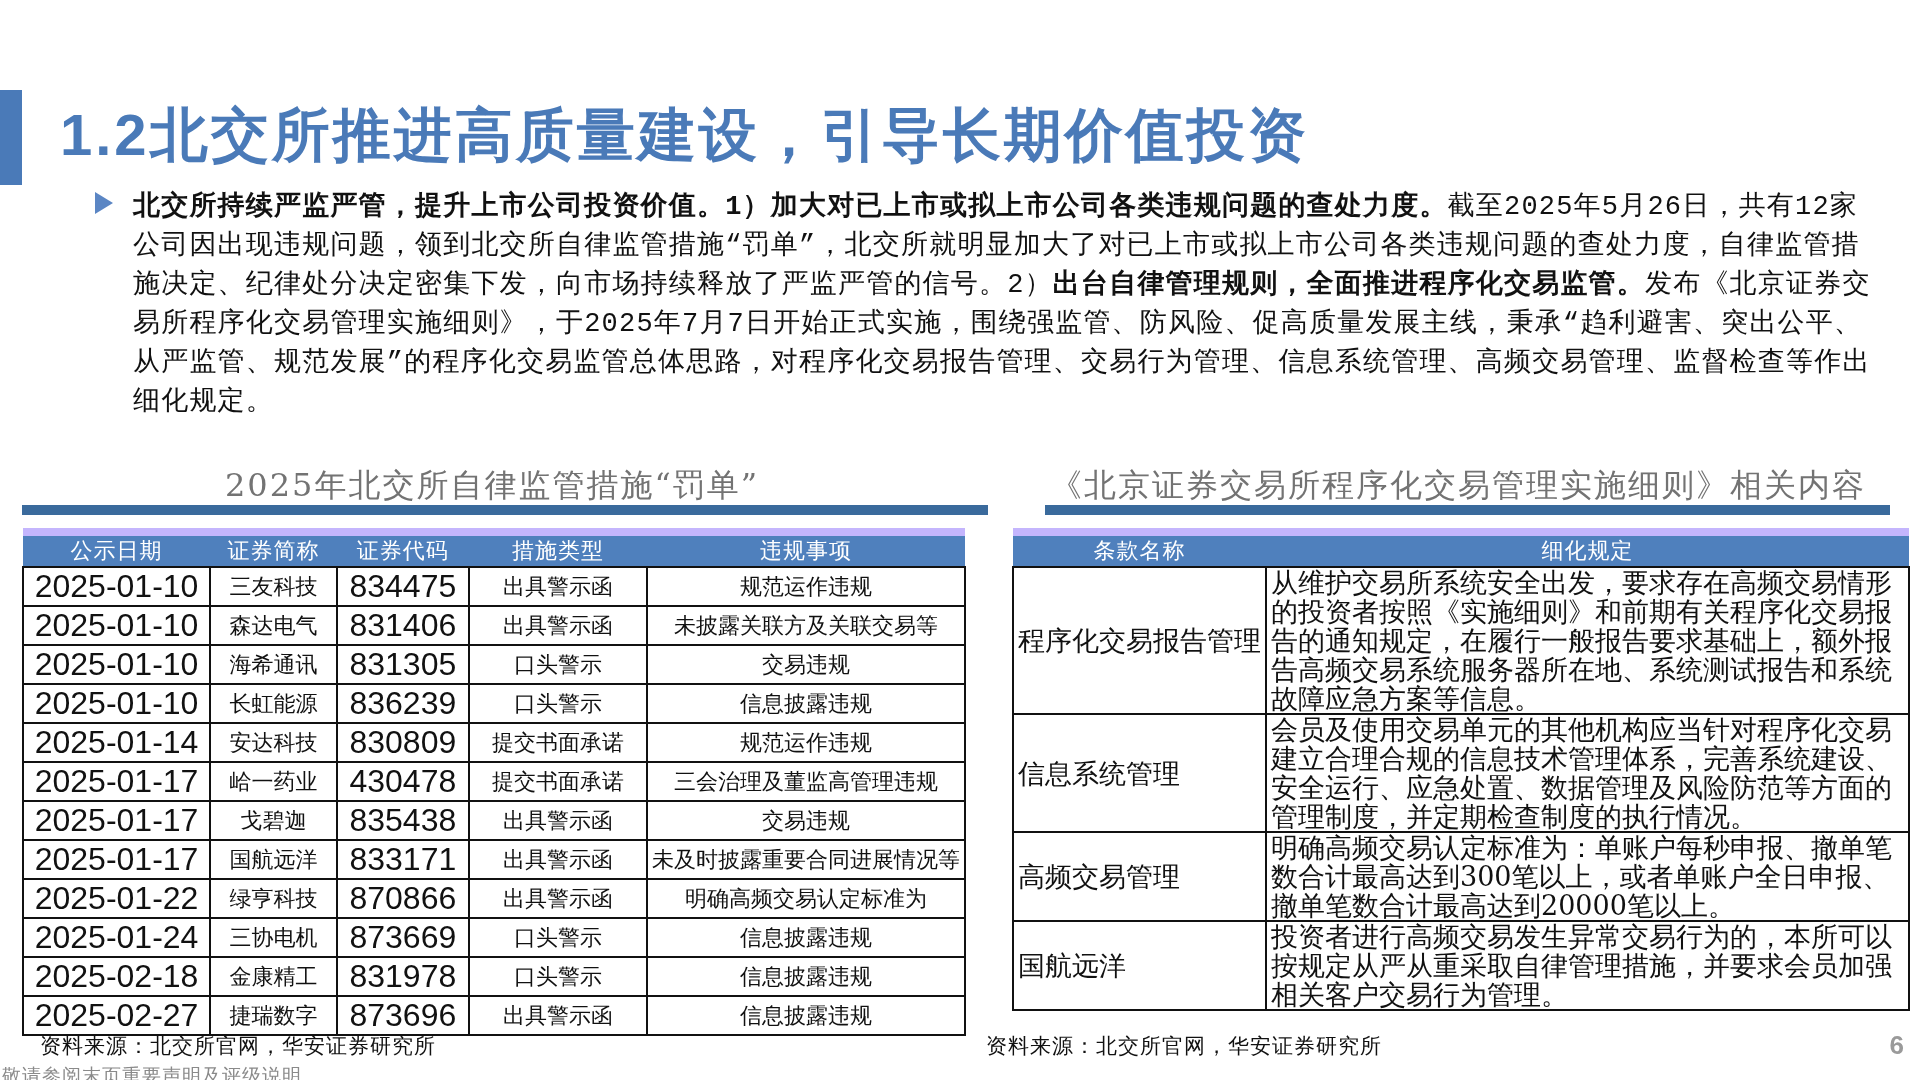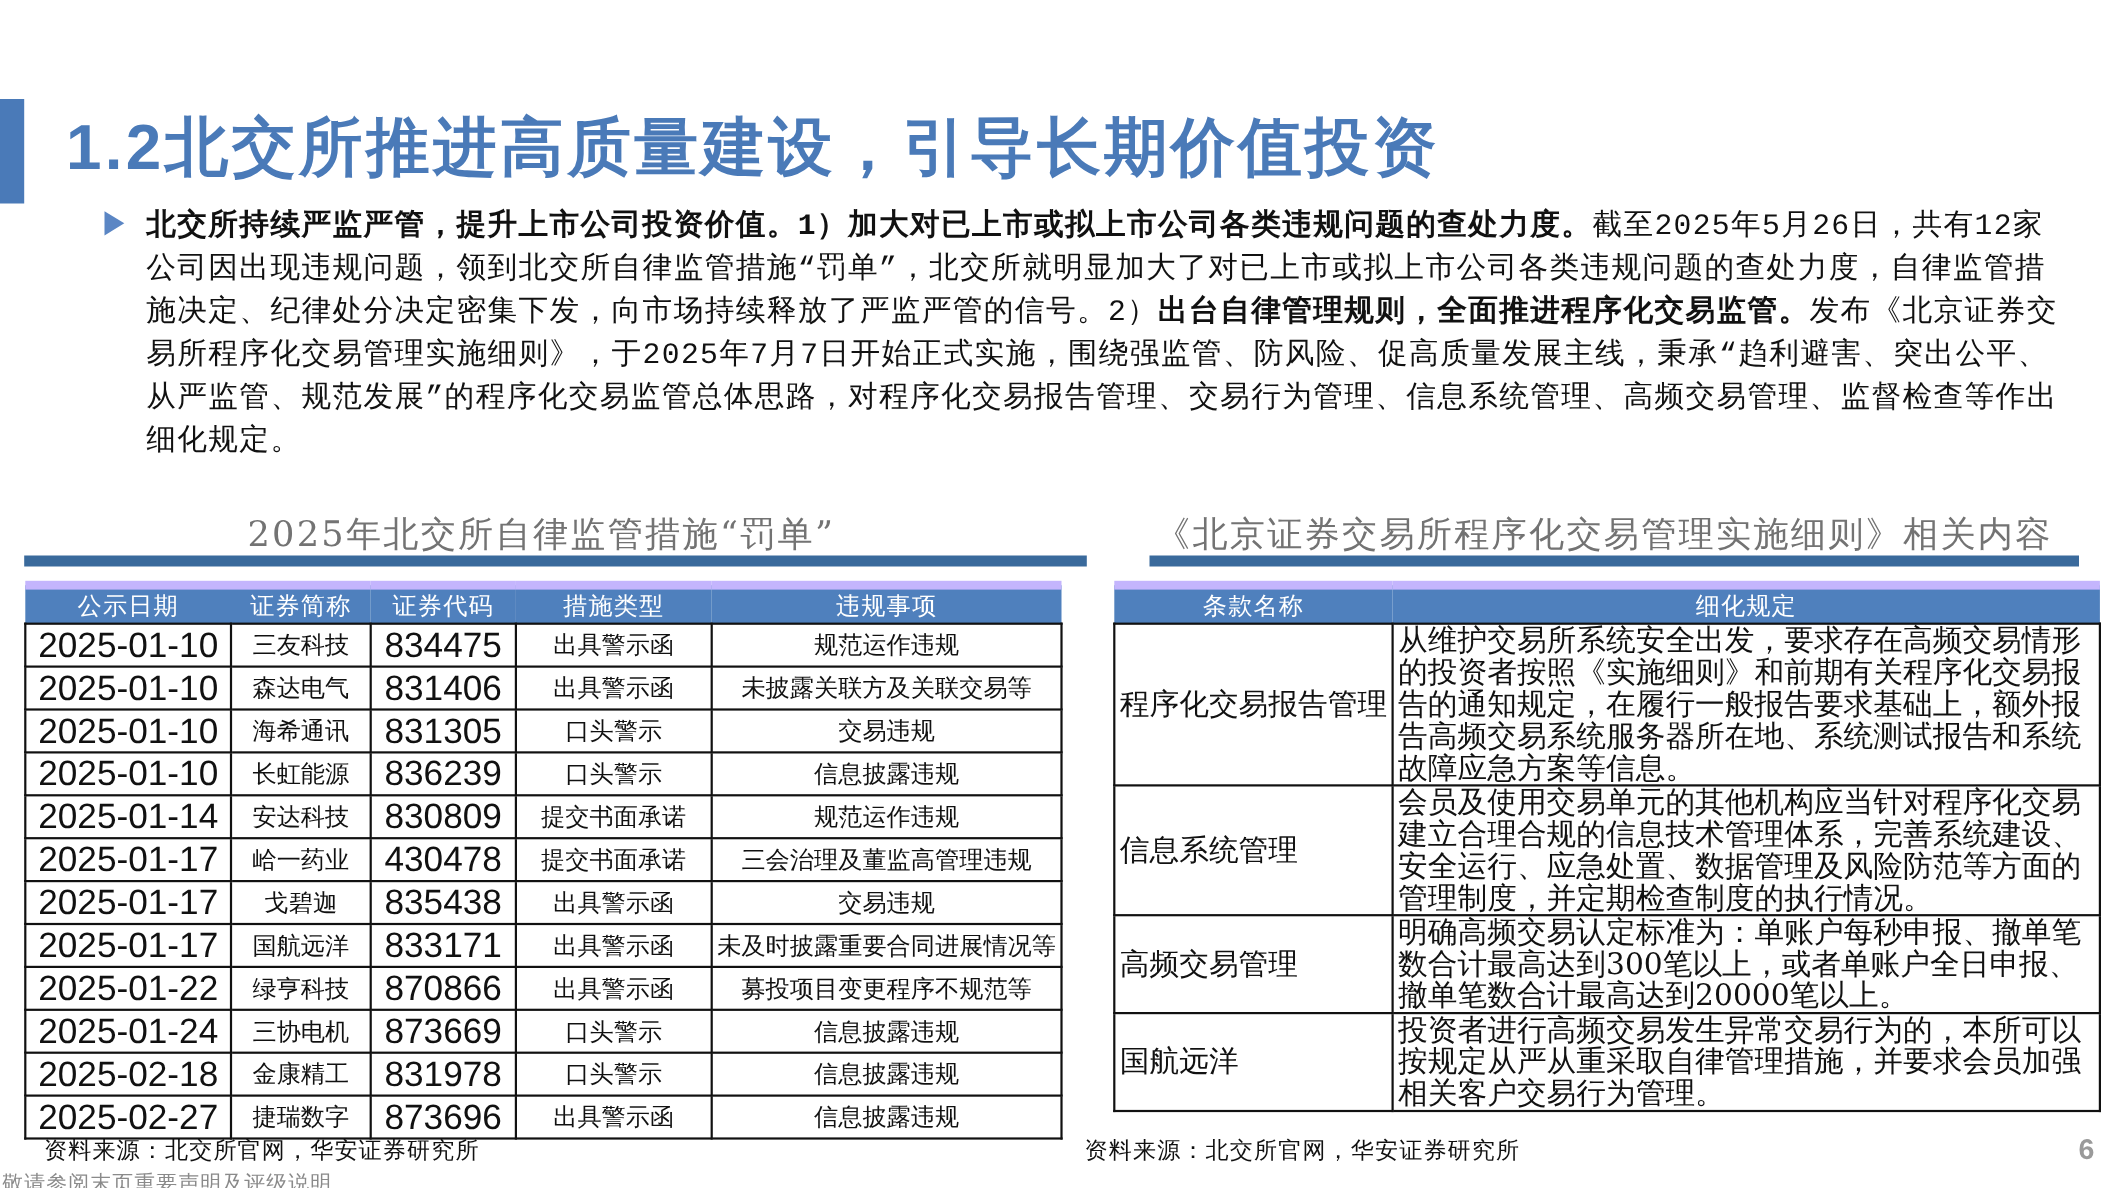--- a/index.html
+++ b/index.html
@@ -118,21 +118,21 @@
         <td class="name">国航远洋</td>
         <td class="code">833171</td>
         <td class="measure">出具警示函</td>
         <td class="violation">未及时披露重要合同进展情况等</td>
       </tr>
       <tr>
         <td class="date">2025-01-22</td>
         <td class="name">绿亨科技</td>
         <td class="code">870866</td>
         <td class="measure">出具警示函</td>
-        <td class="violation">募投项目变更程序不规范等</td>
+        <td class="violation">明确高频交易认定标准为</td>
       </tr>
       <tr>
         <td class="date">2025-01-24</td>
         <td class="name">三协电机</td>
         <td class="code">873669</td>
         <td class="measure">口头警示</td>
         <td class="violation">信息披露违规</td>
       </tr>
       <tr>
         <td class="date">2025-02-18</td>

